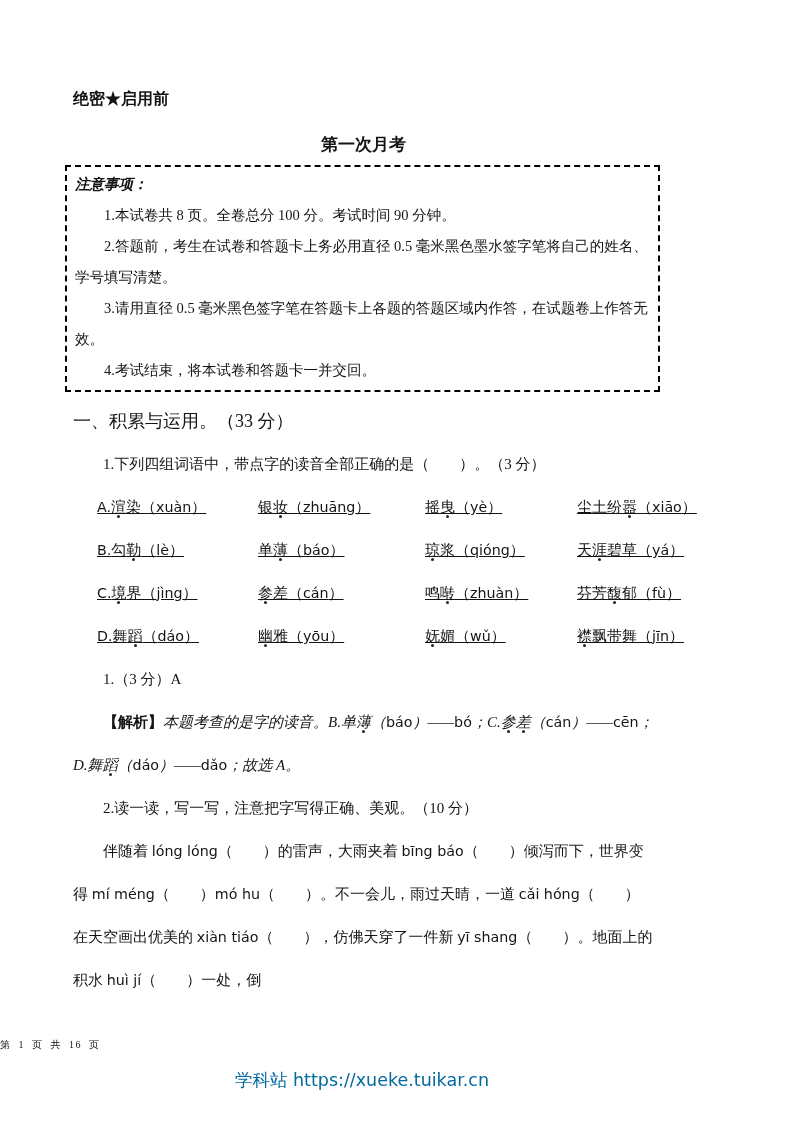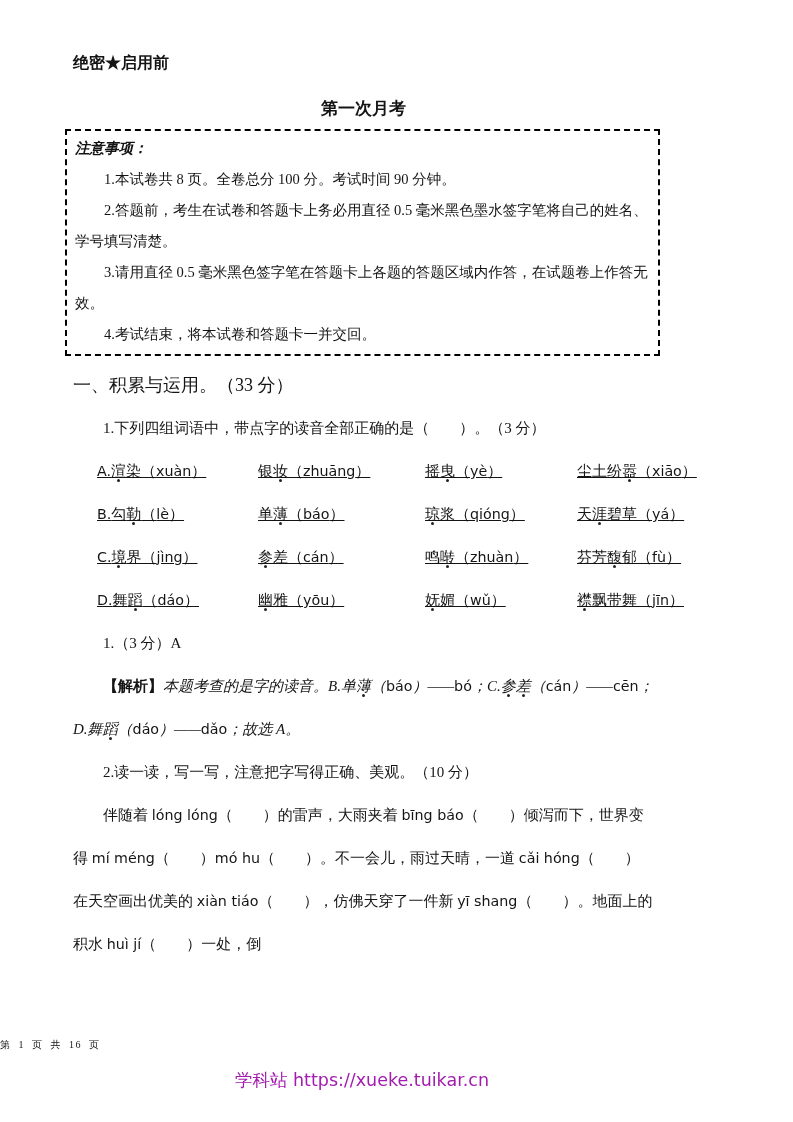--- a/index.html
+++ b/index.html
@@ -7,21 +7,21 @@
     width: 793px; height: 1122px;
     background: #ffffff;
     color: #141414;
     font-family: "Liberation Serif", "DejaVu Serif", serif;
     overflow: hidden;
   }
   .page {
     position: relative;
     box-sizing: border-box;
     width: 724px; height: 1122px;
-    padding: 52px 70px 0 73px;
+    padding: 88px 70px 0 73px;
   }
   .classification {
     font-size: 16px; font-weight: bold; line-height: 22px;
   }
   .title {
     font-size: 17px; font-weight: bold; text-align: center;
     margin: 24px 0 0 0; line-height: 23px;
   }
   .subtitle {
     font-size: 17px; font-weight: bold; text-align: center;
@@ -123,15 +123,15 @@
   <p class="bodyline indent">1.（3 分）A</p>
 
   <p class="bodyline indent"><span class="analysis-label">【解析】</span><span class="analysis-text"><span>本题考查的是字的读音。B.单</span><span class="em-dot">薄</span><span>（</span><span class="pinyin">báo</span><span>）——</span><span class="pinyin">bó</span><span>；C.</span><span class="em-dot">参</span><span class="em-dot">差</span><span>（</span><span class="pinyin">cán</span><span>）——</span><span class="pinyin">cēn</span><span>；D.舞</span><span class="em-dot">蹈</span><span>（</span><span class="pinyin">dáo</span><span>）——</span><span class="pinyin">dǎo</span><span>；故选 A。</span></span></p>
 
   <p class="bodyline indent">2.读一读，写一写，注意把字写得正确、美观。（10 分）</p>
 
   <p class="bodyline indent"><span>伴随着 </span><span class="pinyin">lóng lóng</span><span>（　　）的雷声，大雨夹着 </span><span class="pinyin">bīng báo</span><span>（　　）倾泻而下，世界变得 </span><span class="pinyin">mí méng</span><span>（　　）</span><span class="pinyin">mó hu</span><span>（　　）。不一会儿，雨过天晴，一道 </span><span class="pinyin">cǎi hóng</span><span>（　　）在天空画出优美的 </span><span class="pinyin">xiàn tiáo</span><span>（　　），仿佛天穿了一件新 </span><span class="pinyin">yī shang</span><span>（　　）。地面上的积水 </span><span class="pinyin">huì jí</span><span>（　　）一处，倒</span></p>
 
   <div class="footer">第 1 页 共 16 页</div>
 
-  <div class="watermark" style="color: #a21caf;">学科站 https://xueke.tuikar.cn</div>
+  <div class="watermark" style="color: #0369a1;">学科站 https://xueke.tuikar.cn</div>
 
 </div>
 
 </body></html>

